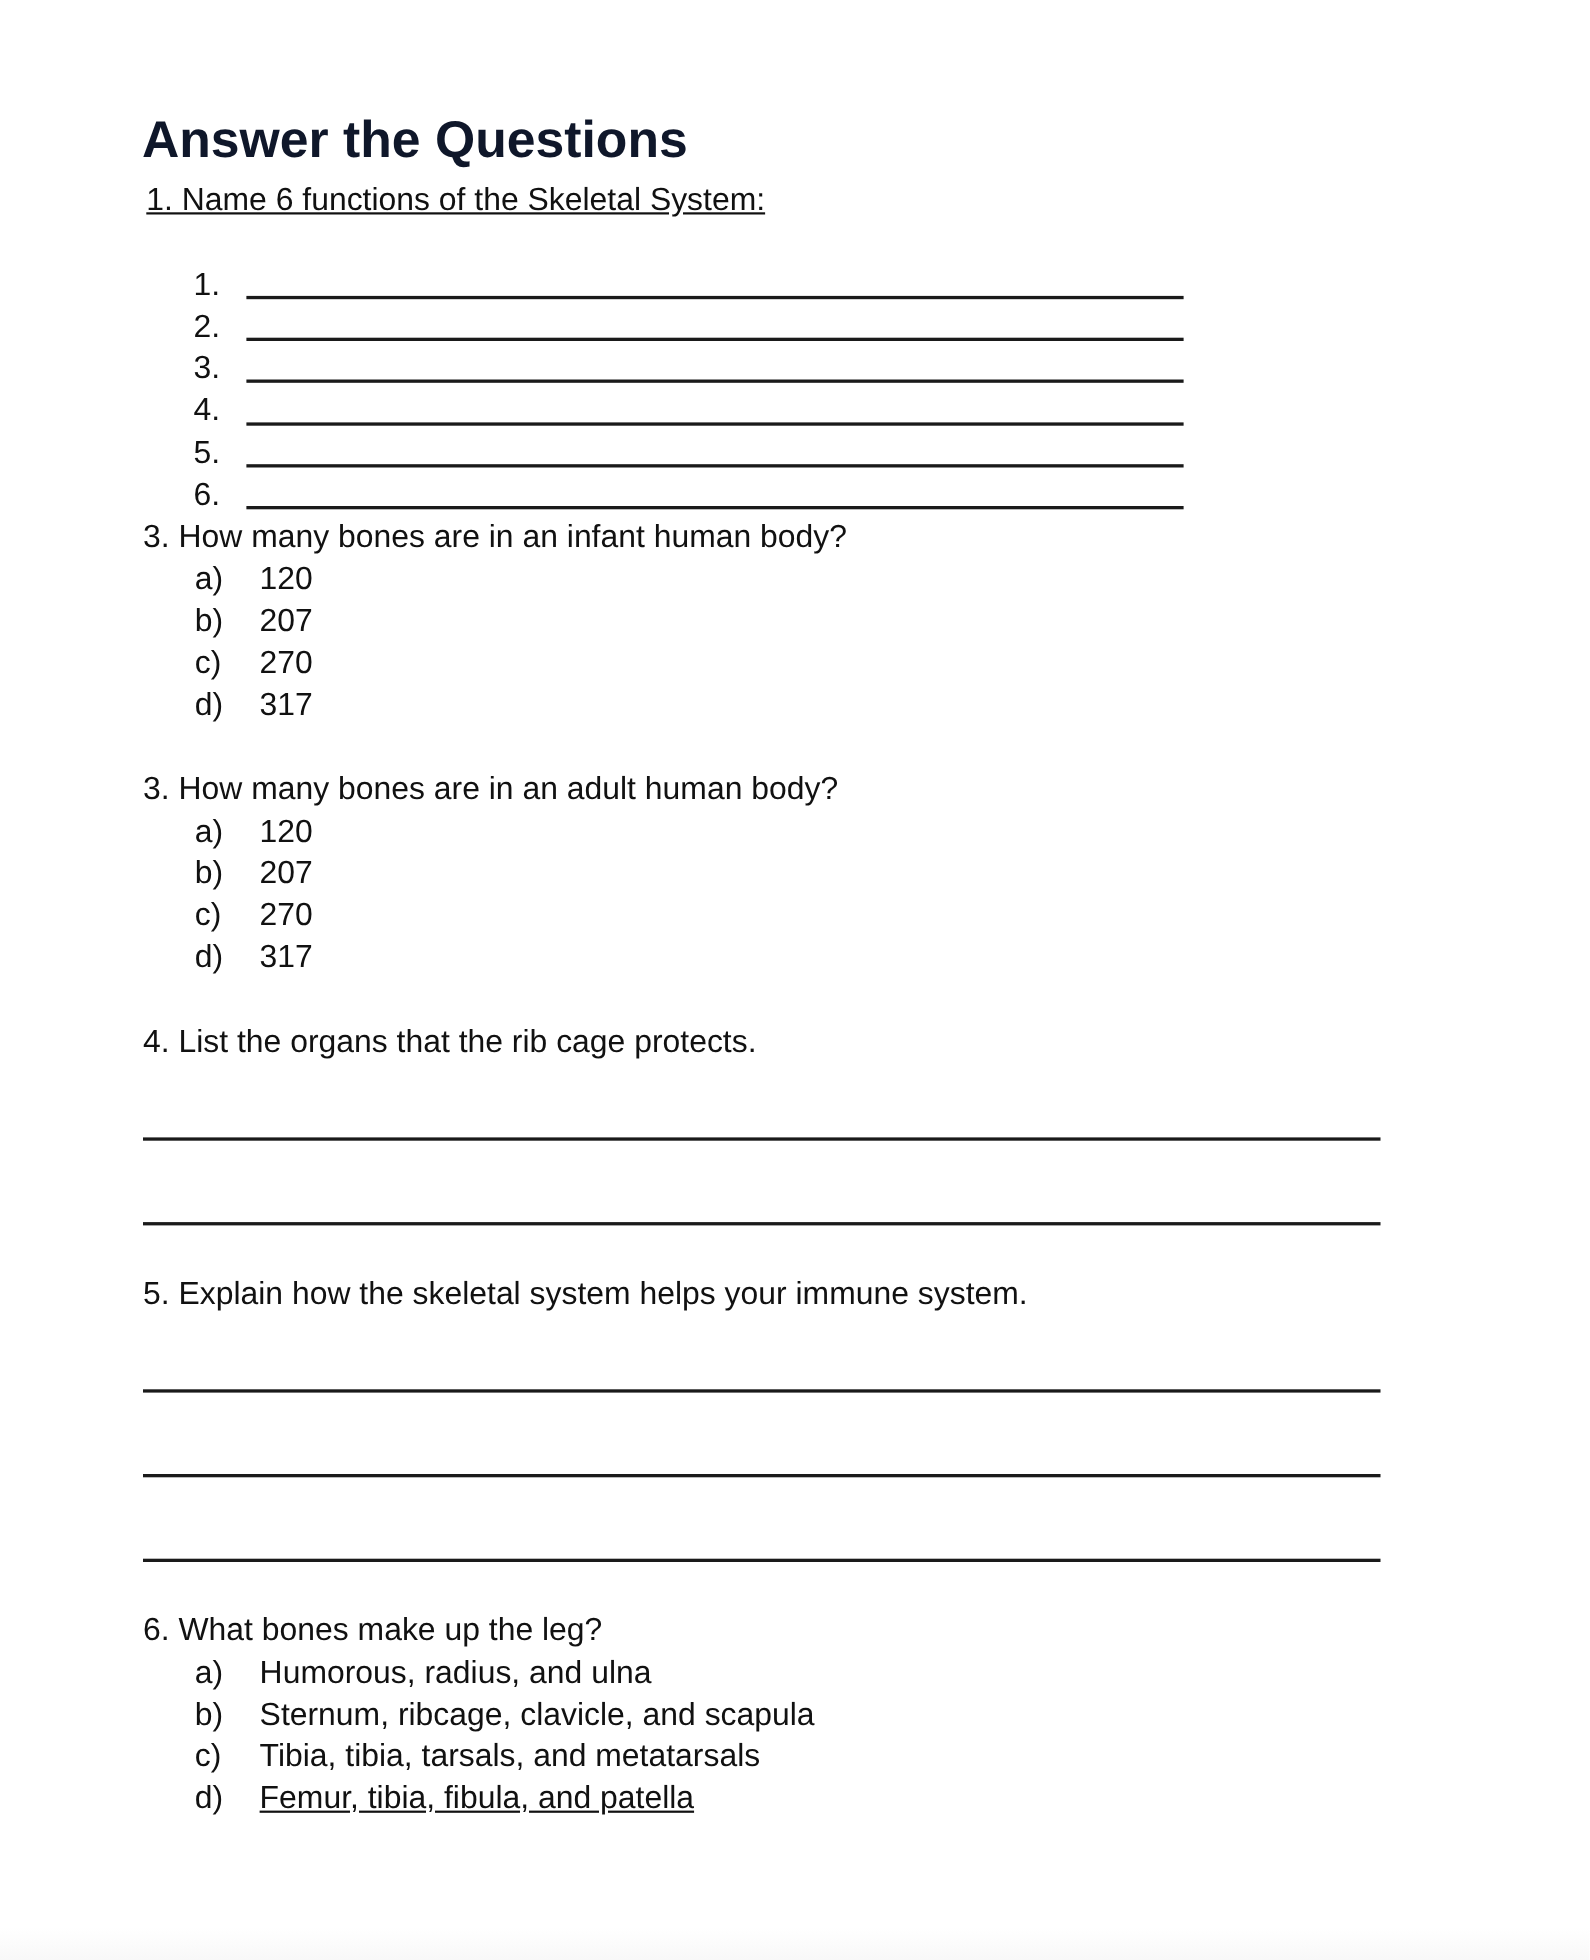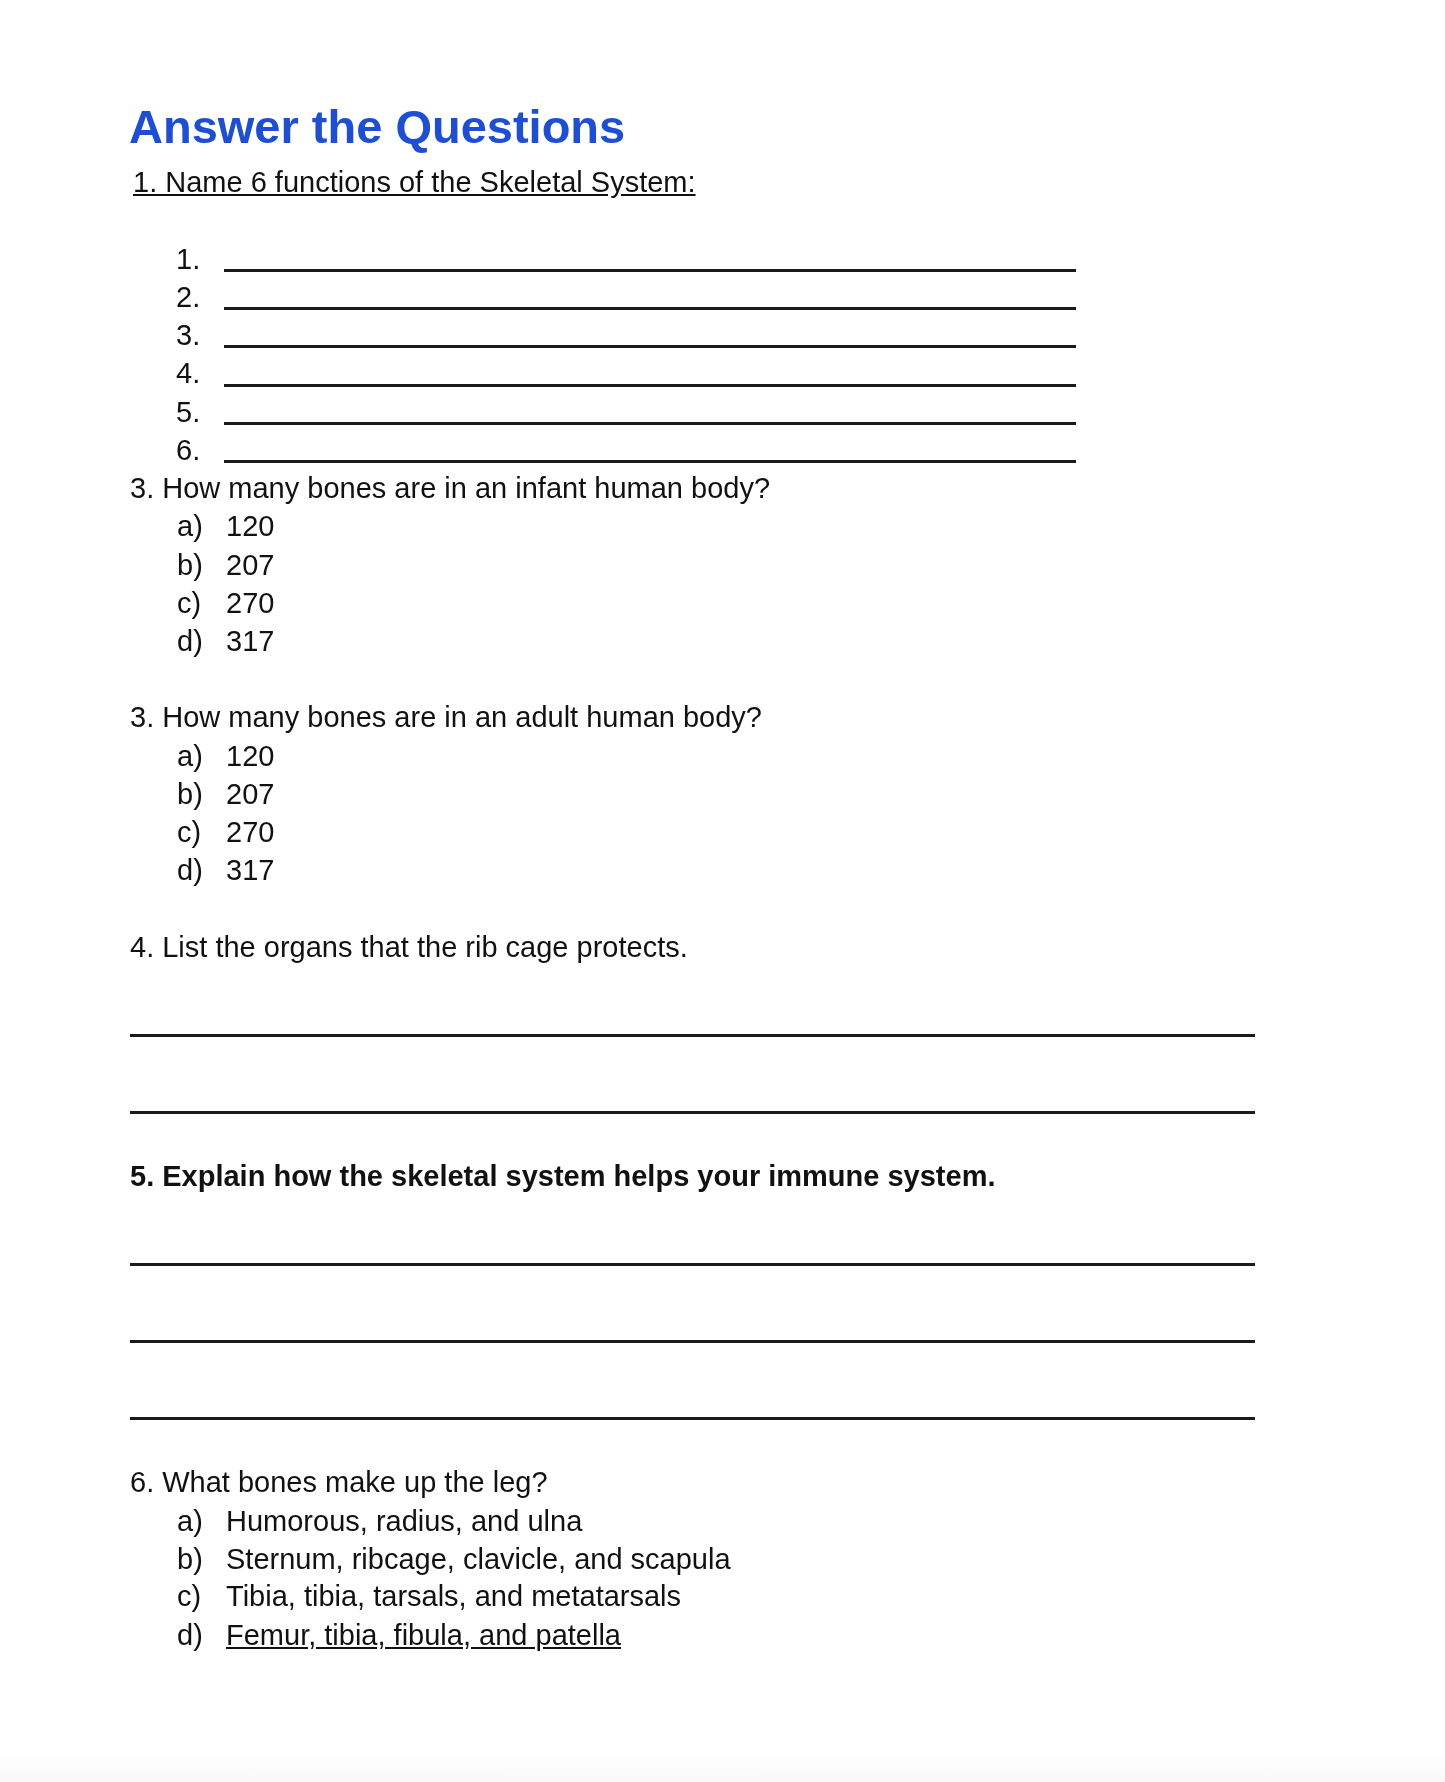--- a/index.html
+++ b/index.html
@@ -1,26 +1,26 @@
 <!DOCTYPE html>
 <html><head>
 <meta charset="utf-8">
 <style>
   html, body { margin: 0; padding: 0; background: #ffffff; }
   body { width: 1445px; height: 1782px; position: relative; overflow: hidden;
          font-family: "Liberation Sans", sans-serif; color: #111111; }
   .page-shade { position: absolute; left: 0; right: 0; bottom: 0; height: 30px;
          background: linear-gradient(to bottom, #ffffff, #f8f8f8); }
   .abs { position: absolute; white-space: nowrap; line-height: 1; }
-  .title { left: 129px; top: 103px; font-size: 47px; font-weight: bold; color: #1d4ed8; }
+  .title { left: 129px; top: 103px; font-size: 47px; font-weight: bold; color: #0f172a; }
   .q { font-size: 29px; }
   .num { font-size: 29px; }
   .rule { position: absolute; height: 3px; background: #1a1a1a; }
   .opt-letter { font-size: 29px; }
-  .opt-text { font-size: 29px; }
+  .opt-text { font-size: 29px; margin-left: 10px; }
 </style>
 </head>
 <body>
 
 <div class="page-shade"></div>
 
 <h1 class="abs title" style="margin:0">Answer the Questions</h1>
 
 <div class="abs q" style="left:133px; top:168px;text-decoration:underline;">1. Name 6 functions of the Skeletal System:</div>
 
@@ -54,21 +54,21 @@
 <div class="abs opt-text" style="left:226px; top:780px;">207</div>
 <div class="abs opt-letter" style="left:177px; top:818px;">c)</div>
 <div class="abs opt-text" style="left:226px; top:818px;">270</div>
 <div class="abs opt-letter" style="left:177px; top:856px;">d)</div>
 <div class="abs opt-text" style="left:226px; top:856px;">317</div>
 
 <div class="abs q" style="left:130px; top:933px;">4. List the organs that the rib cage protects.</div>
 <div class="rule" style="left:130px; width:1125px; top:1034px;"></div>
 <div class="rule" style="left:130px; width:1125px; top:1111px;"></div>
 
-<div class="abs q" style="left:130px; top:1162px;font-weight:bold;">5. Explain how the skeletal system helps your immune system.</div>
+<div class="abs q" style="left:130px; top:1162px;">5. Explain how the skeletal system helps your immune system.</div>
 <div class="rule" style="left:130px; width:1125px; top:1263px;"></div>
 <div class="rule" style="left:130px; width:1125px; top:1340px;"></div>
 <div class="rule" style="left:130px; width:1125px; top:1417px;"></div>
 
 <div class="abs q" style="left:130px; top:1468px;">6. What bones make up the leg?</div>
 <div class="abs opt-letter" style="left:177px; top:1507px;">a)</div>
 <div class="abs opt-text" style="left:226px; top:1507px;">Humorous, radius, and ulna</div>
 <div class="abs opt-letter" style="left:177px; top:1545px;">b)</div>
 <div class="abs opt-text" style="left:226px; top:1545px;">Sternum, ribcage, clavicle, and scapula</div>
 <div class="abs opt-letter" style="left:177px; top:1582px;">c)</div>

